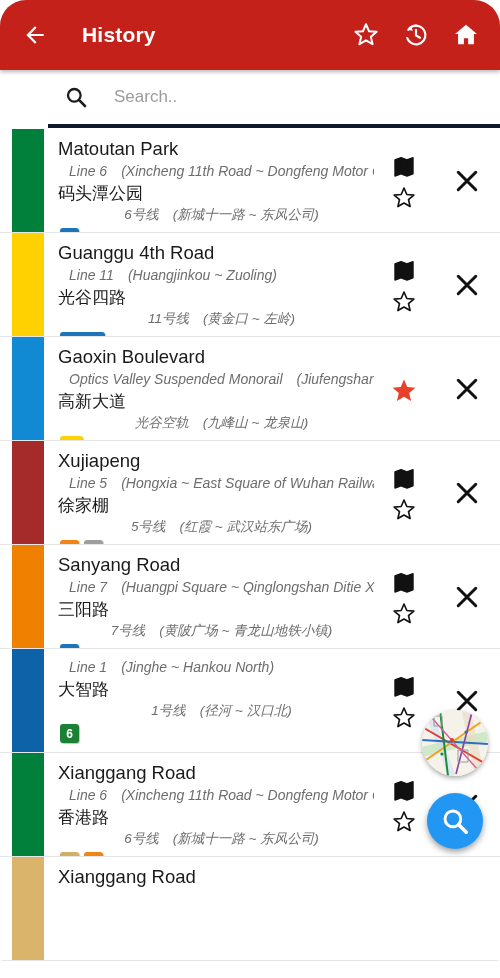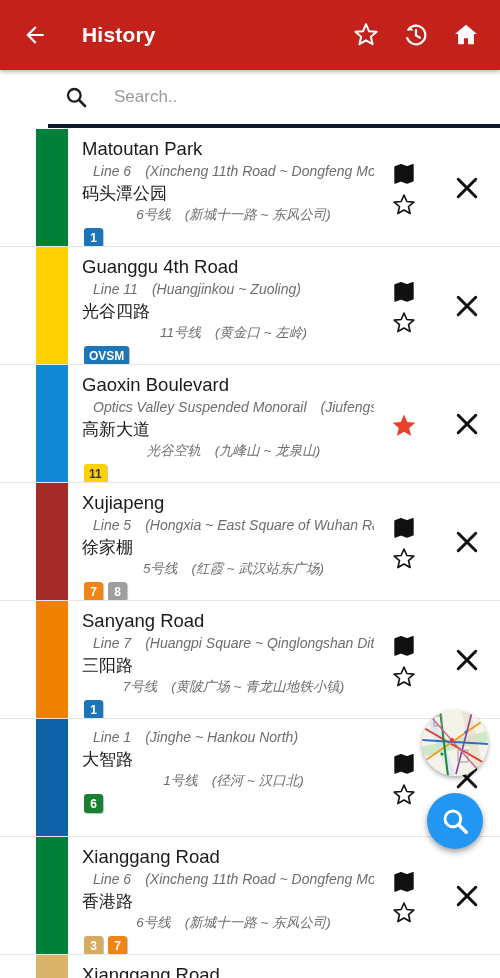--- a/index.html
+++ b/index.html
@@ -2,21 +2,21 @@
 <html><head>
 <meta charset="utf-8">
 <style>
   * { box-sizing: border-box; margin: 0; padding: 0; }
   html, body {
     width: 500px; height: 978px;
     font-family: "Liberation Sans", sans-serif;
     background: #ffffff;
     overflow: hidden;
   }
-  #app { position: relative; width: 500px; height: 978px; overflow: hidden; background:#fff; }
+  #app { position: relative; width: 500px; height: 978px; overflow: hidden; background:#fff;border-radius:26px; }
 
   
   .appbar {
     height: 70px; background: #c4211a;
     display: flex; align-items: center; padding: 0 14px;
     position: relative; z-index: 5;
     box-shadow: 0 2px 4px rgba(0,0,0,.28);
   }
   .appbar-back {
     width: 42px; height: 42px; display:flex; align-items:center; justify-content:center;
@@ -42,23 +42,22 @@
     border: none; outline: none; background: transparent;
     font-family: "Liberation Sans", sans-serif;
     font-size: 17px; color: #333; margin-left: 22px; flex: 1 1 auto; height: 34px;
   }
   .search-input::placeholder { color: #9b9b9b; }
 
   
   .list { position: absolute; top: 129px; left: 0; right: 0; bottom: 0; overflow: hidden; background:#fff; }
   .row {
     position: relative; display: flex; align-items: stretch;
-    height: 118px; border-bottom: 1px solid #e6e6e6; background: #fff;
+    height: 104px; border-bottom: 1px solid #e6e6e6; background: #fff;
     overflow: hidden;
-    padding-left: 24px;
   }
   .row-color { width: 32px; margin-left: 12px; flex: 0 0 auto; }
   .row-main {
     flex: 1 1 auto; min-width: 0; padding: 8px 0 0 14px; position: relative; overflow: hidden;
   }
   .name-en {
     font-size: 18.5px; color: #1a1a1a; line-height: 24px; white-space: nowrap;
   }
   .line-en {
     font-size: 14px; color: #6d6d6d; font-style: italic; line-height: 20px;

